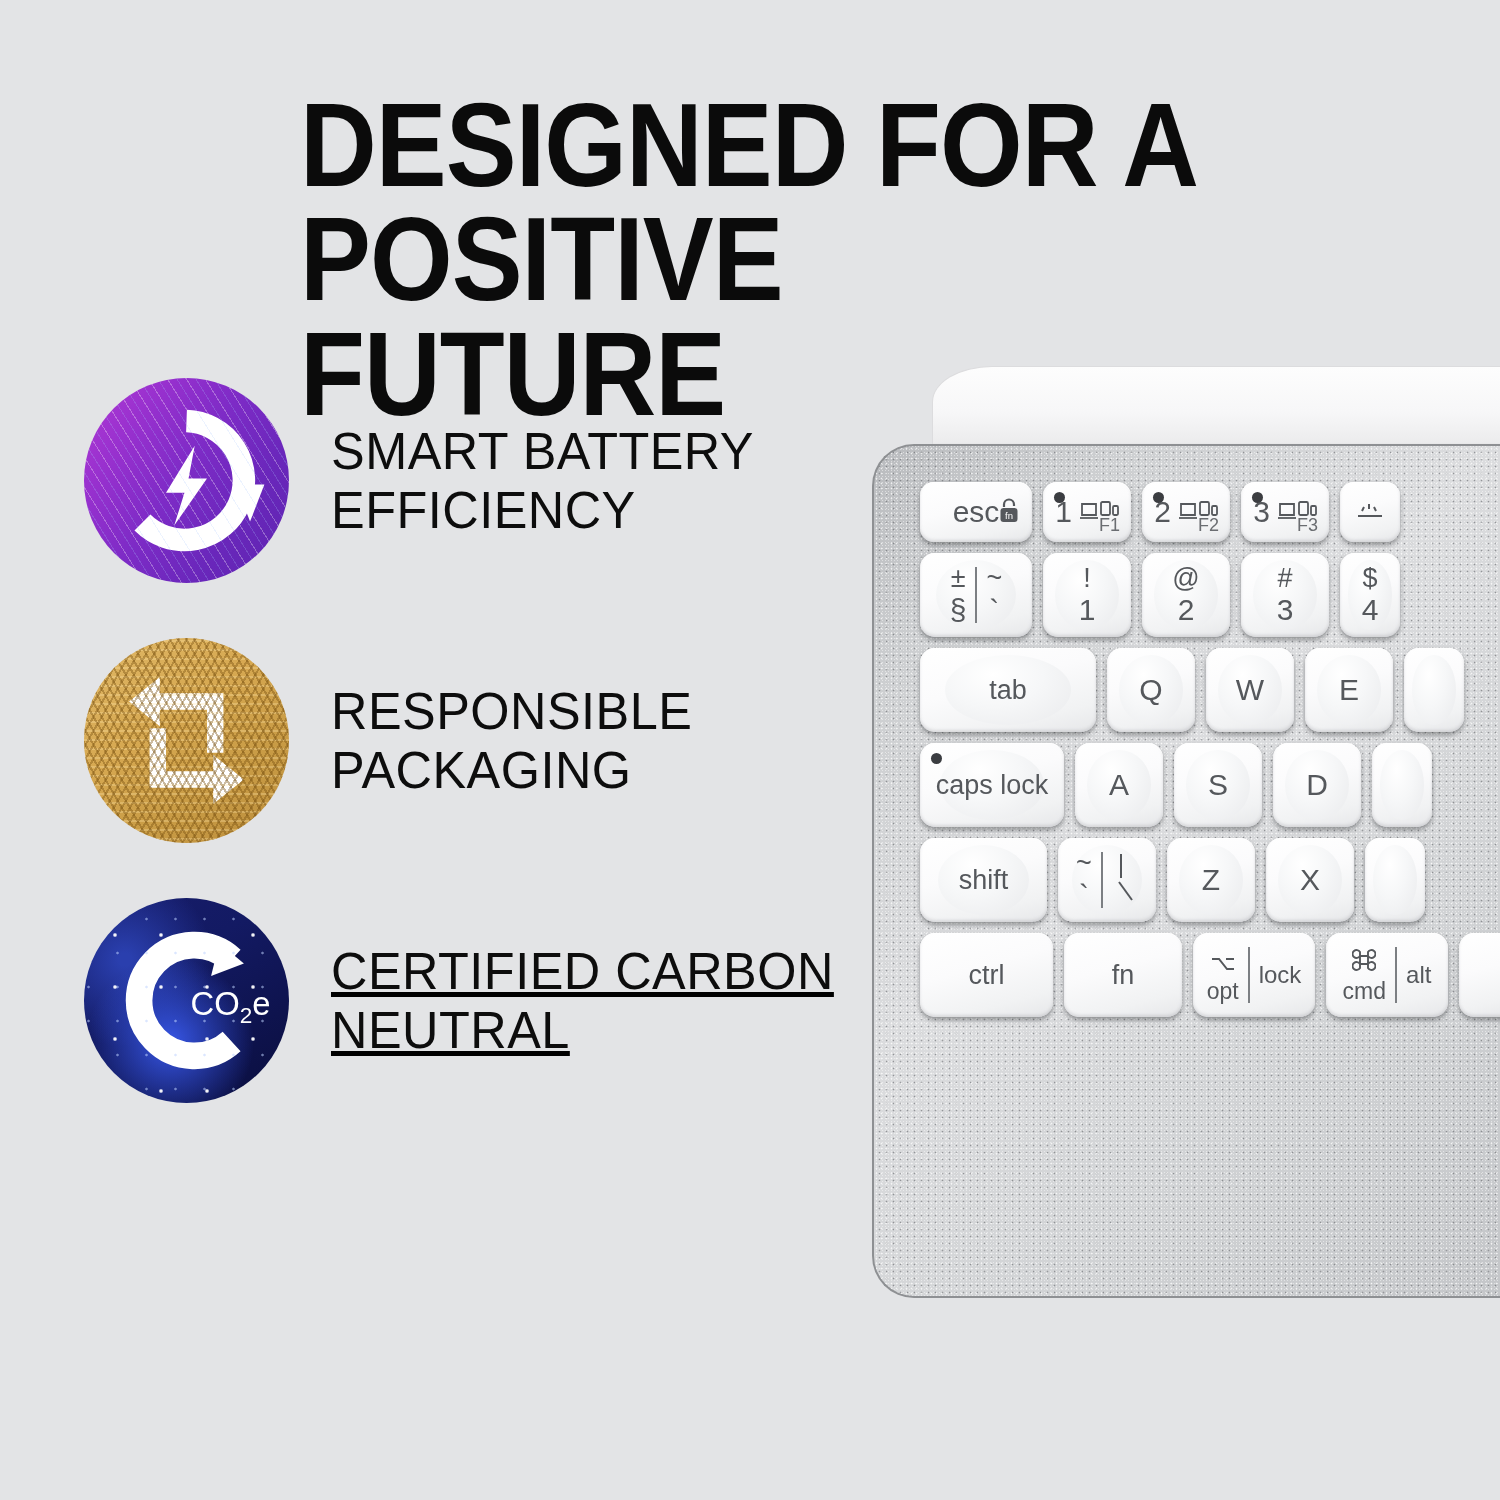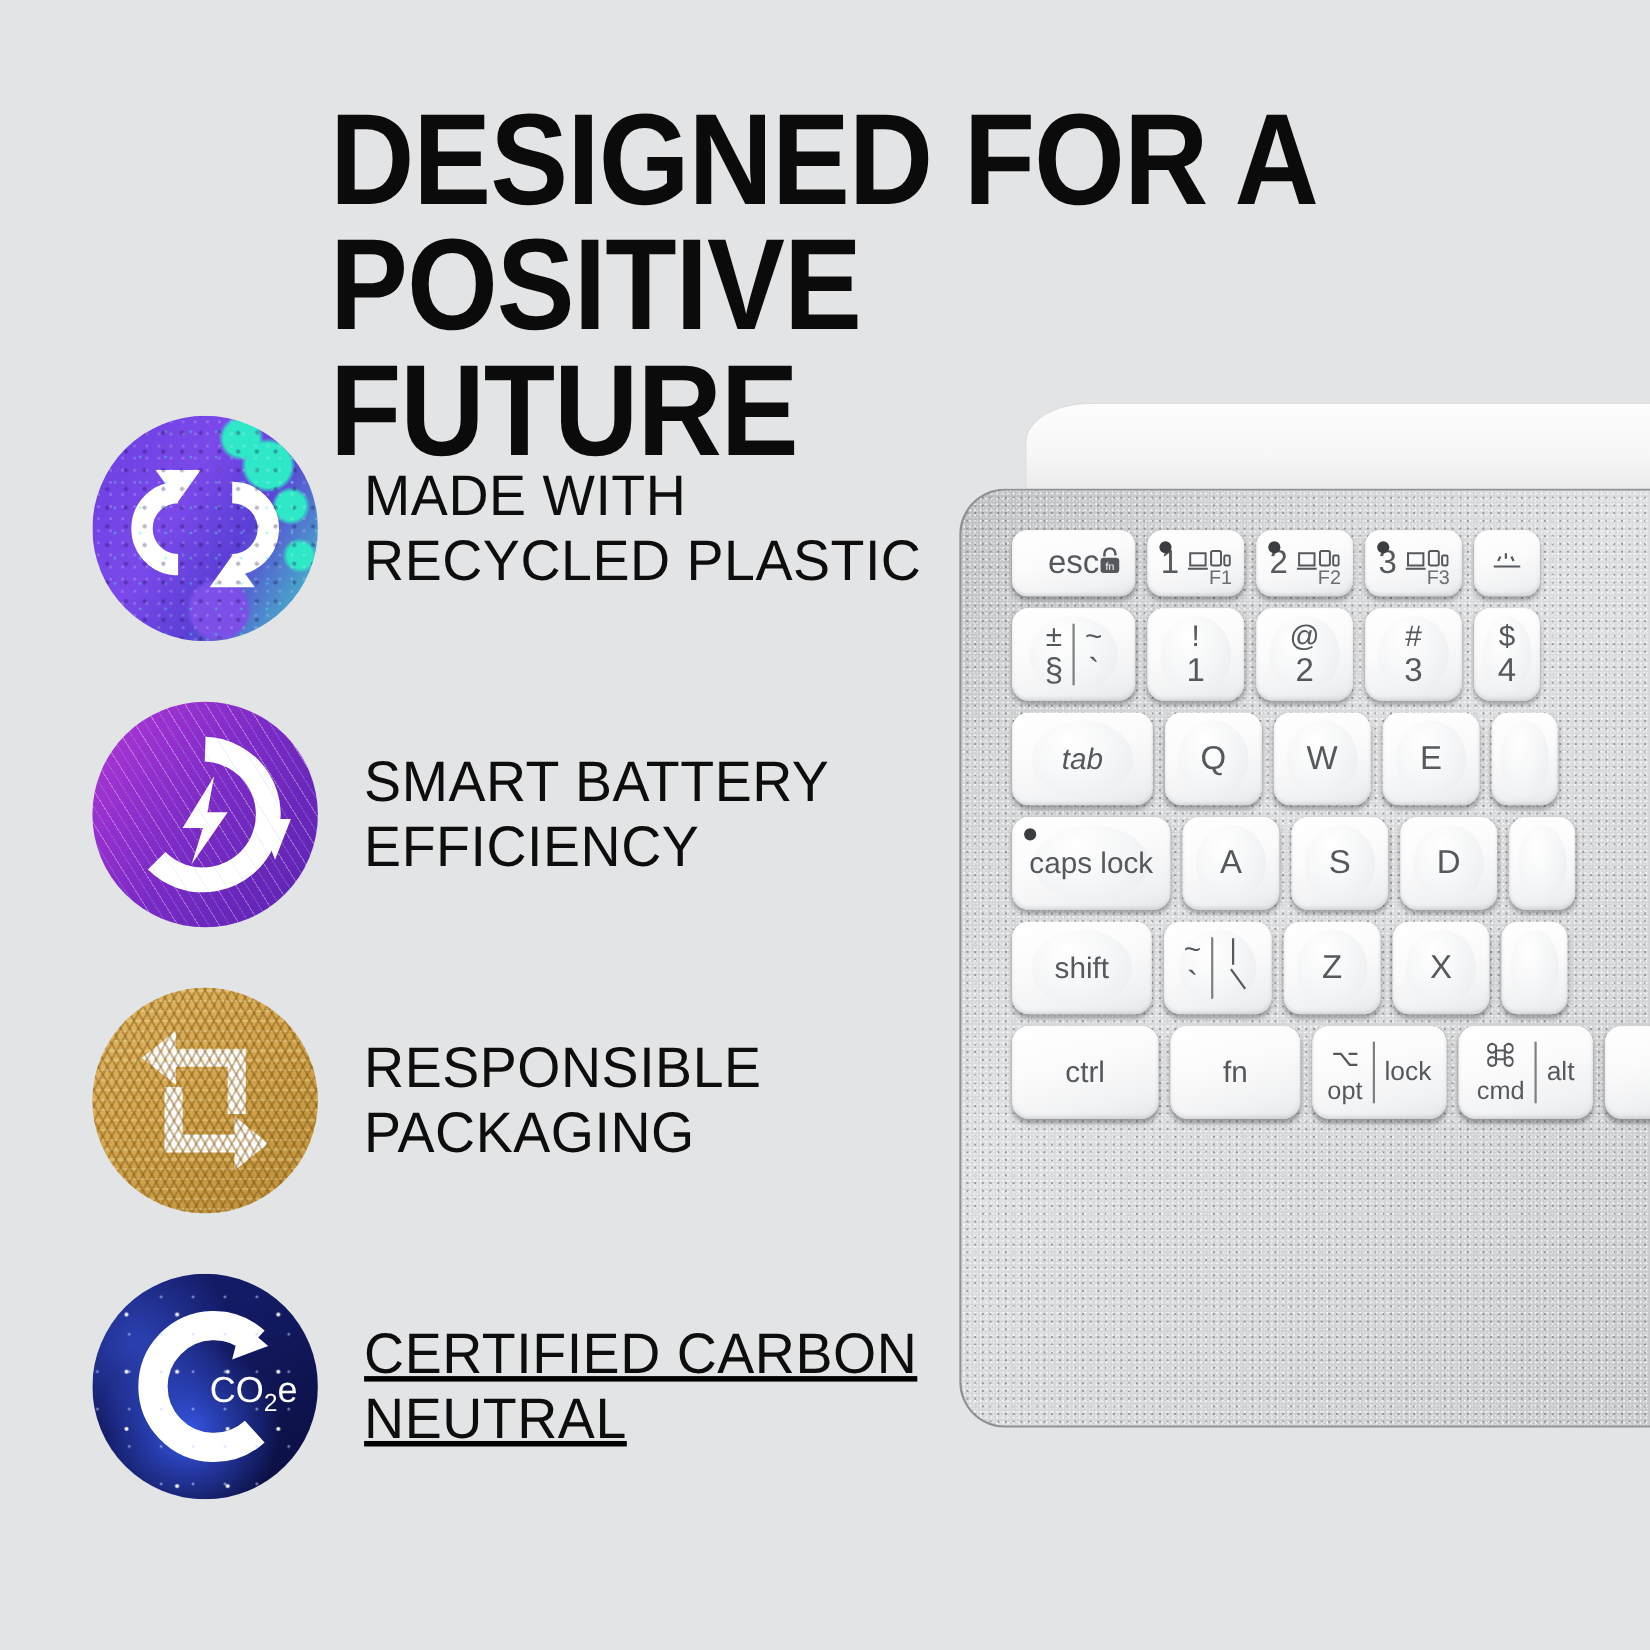--- a/index.html
+++ b/index.html
@@ -193,21 +193,21 @@
     content:"";position:absolute;
     left:14%; top:8%;
     width:72%; height:84%;
     border-radius:50%;
     background:radial-gradient(ellipse at 38% 28%, #ffffff 0%, #f6f7f8 45%, #e9eaec 100%);
   }
   .key > *{position:relative; z-index:2;}
 
   .key.fnrow{height:60px; border-radius:14px;}
   .key.w-esc{width:112px;}
-  .key.w-tab{width:128px;font-style:italic;}
+  .key.w-tab{width:176px;}
   .key.w-caps{width:144px;text-align:center;}
   .key.w-shift{width:127px;}
   .key.w-ctrl{width:133px;}
   .key.w-fn{width:118px;}
   .key.w-mod{width:122px;}
   .key.w-iso{width:98px;}
   .key.w-clip{width:60px; margin-right:0;}
 
   .led{
     position:absolute;
@@ -256,34 +256,20 @@
   .label-sm{font-size:27px;}
 </style>
 </head>
 <body>
 
 <div id="headline">DESIGNED FOR A
 POSITIVE FUTURE</div>
 
 <div id="badges">
 
-  <div class="badge-row">
-    <div class="badge-disc tex-plastic">
-      <svg viewBox="0 0 100 100" aria-hidden="true">
-        <g fill="none" stroke="#ffffff" stroke-width="9.5" stroke-linecap="butt">
-          <path d="M38 34 A16 16 0 1 0 38 66"></path>
-          <path d="M62 66 A16 16 0 1 0 62 34"></path>
-        </g>
-        <polygon points="38,24 48,38 28,38" fill="#ffffff" transform="rotate(180 38 31)"></polygon>
-        <polygon points="62,62 72,76 52,76" fill="#ffffff" transform="rotate(0 62 69)"></polygon>
-      </svg>
-    </div>
-    <div class="badge-label">MADE WITH
-RECYCLED PLASTIC</div>
-  </div>
 
   <div class="badge-row">
     <div class="badge-disc tex-battery">
       <svg viewBox="0 0 100 100" aria-hidden="true">
         <path d="M50 21 A29 29 0 1 1 28.5 70.5" fill="none" stroke="#ffffff" stroke-width="11" stroke-linecap="butt"></path>
         <polygon points="74,52 88,52 81,70" fill="#ffffff"></polygon>
         <polygon points="54,33 40,56 49,56 44,72 60,49 51,49" fill="#ffffff"></polygon>
       </svg>
     </div>
     <div class="badge-label">SMART BATTERY

